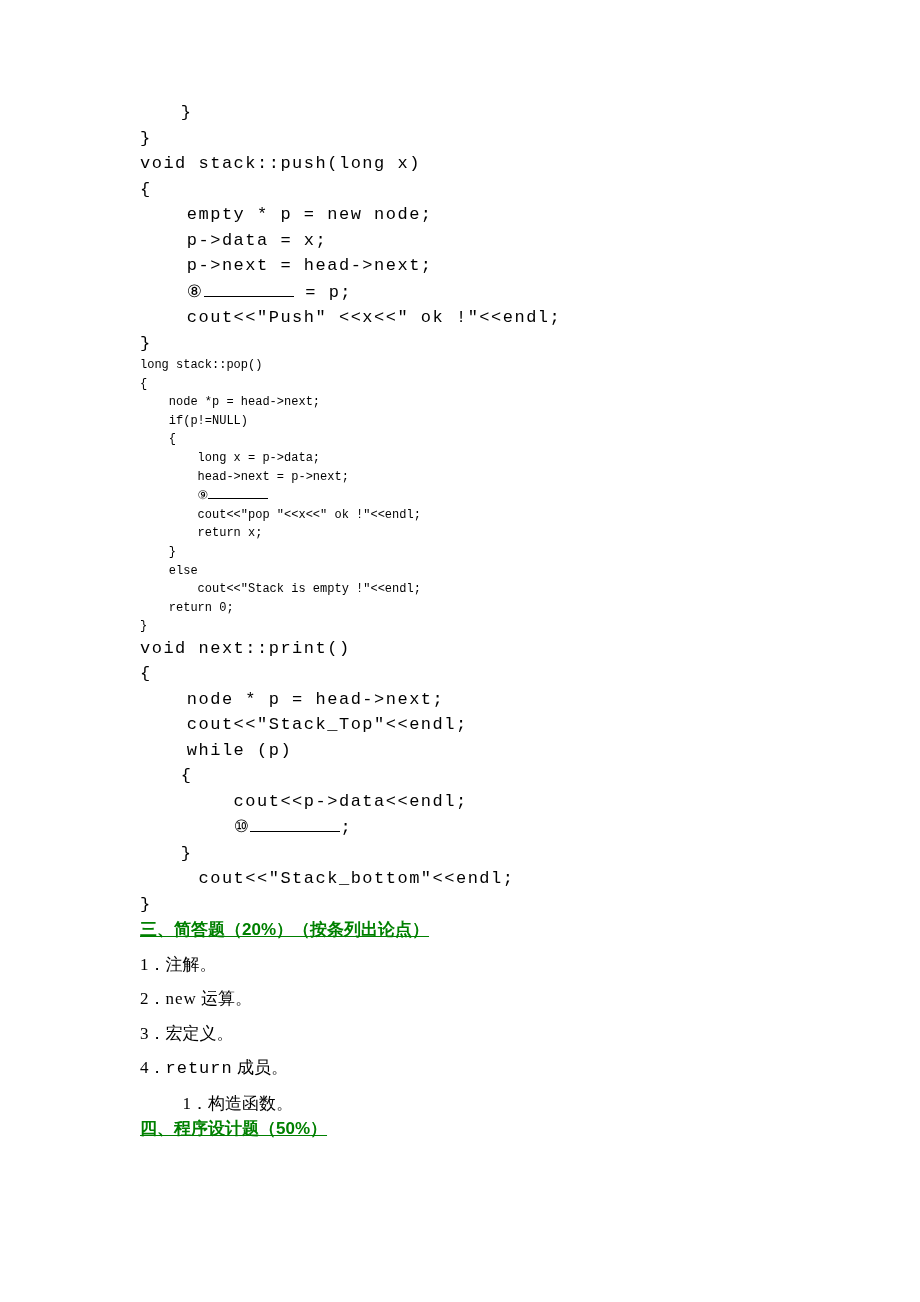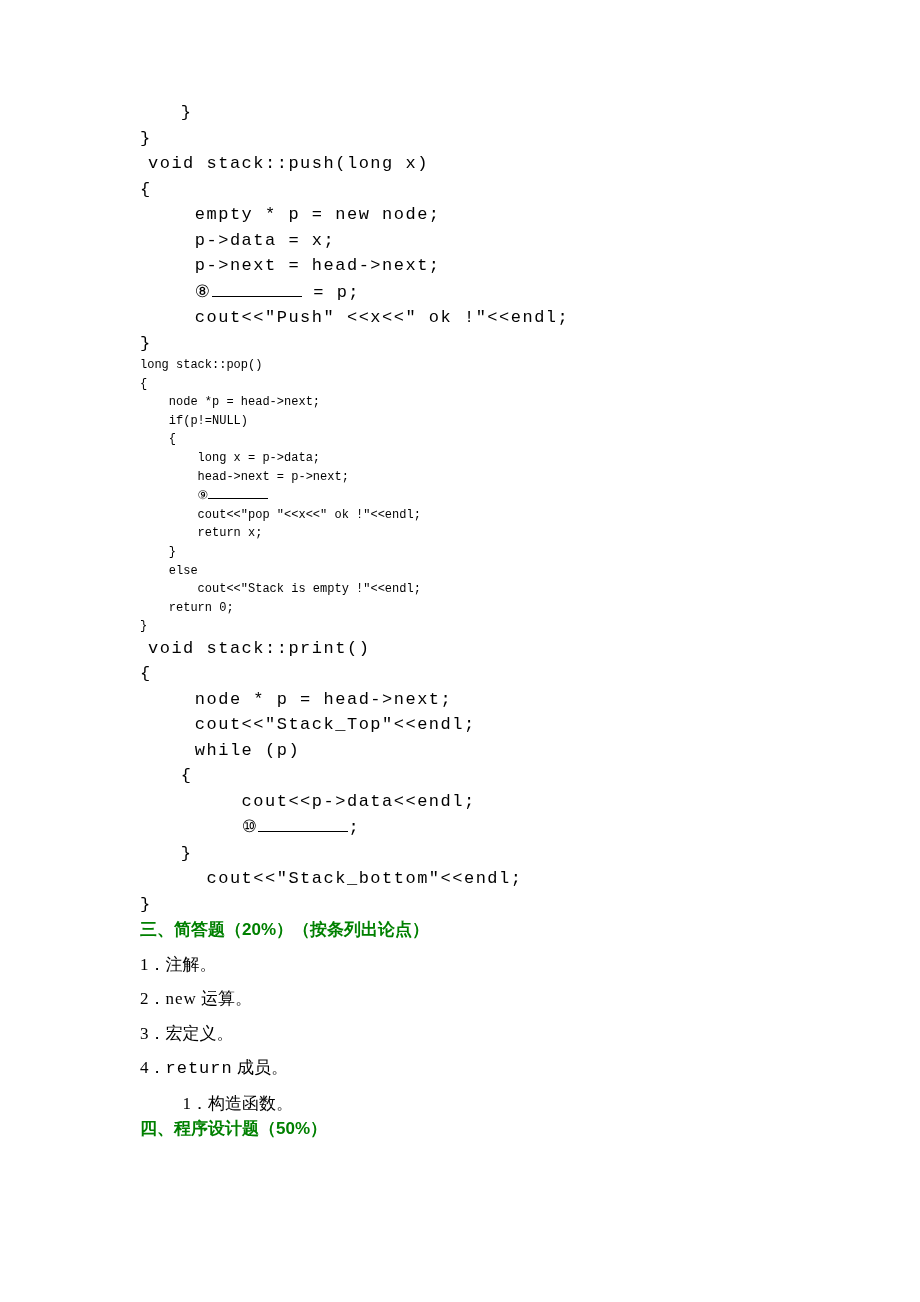--- a/index.html
+++ b/index.html
@@ -17,26 +17,27 @@
     white-space: pre;
     font-size: 17px;
     line-height: 1.5;
   }
   .code-small {
     font-family: "Courier New", monospace;
     white-space: pre;
     font-size: 12px;
     line-height: 1.55;
   }
-  .wide { letter-spacing: 1.5px; margin-left: 8px; }
+  .wide { letter-spacing: 1.5px; }
   .heading-green {
     color: #008000;
     font-family: "SimHei", "黑体", sans-serif;
     font-weight: bold;
     font-size: 17px;
+    text-decoration: underline;
   }
   .pct { font-family: Arial, sans-serif; }
   .item { font-size: 17px; line-height: 1.5; margin-top: 9px; }
   .indent5 { text-indent: 2.5em; }
   .blank { border-bottom: 1px solid #000; display: inline-block; height: 0.95em; vertical-align: baseline; }
   .circled { font-family: Arial, sans-serif; }
 </style>
 </head>
 <body>
 
@@ -60,21 +61,21 @@
 <div class="code-small">        head-&gt;next = p-&gt;next;</div>
 <div class="code-small"><span>        </span><span class="circled">⑨</span><span class="blank" style="width:60px"></span></div>
 <div class="code-small">        cout&lt;&lt;"pop "&lt;&lt;x&lt;&lt;" ok !"&lt;&lt;endl;</div>
 <div class="code-small">        return x;</div>
 <div class="code-small">    }</div>
 <div class="code-small">    else</div>
 <div class="code-small">        cout&lt;&lt;"Stack is empty !"&lt;&lt;endl;</div>
 <div class="code-small">    return 0;</div>
 <div class="code-small">}</div>
 
-<div class="code-line wide">void stack::print()</div>
+<div class="code-line wide">void next::print()</div>
 <div class="code-line">{</div>
 <div class="code-line wide">    node * p = head-&gt;next;</div>
 <div class="code-line wide">    cout&lt;&lt;"Stack_Top"&lt;&lt;endl;</div>
 <div class="code-line wide">    while (p)</div>
 <div class="code-line">    {</div>
 <div class="code-line wide">        cout&lt;&lt;p-&gt;data&lt;&lt;endl;</div>
 <div class="code-line wide"><span>        </span><span class="circled">⑩</span><span class="blank" style="width:90px"></span><span>;</span></div>
 <div class="code-line">    }</div>
 <div class="code-line wide">     cout&lt;&lt;"Stack_bottom"&lt;&lt;endl;</div>
 <div class="code-line">}</div>

